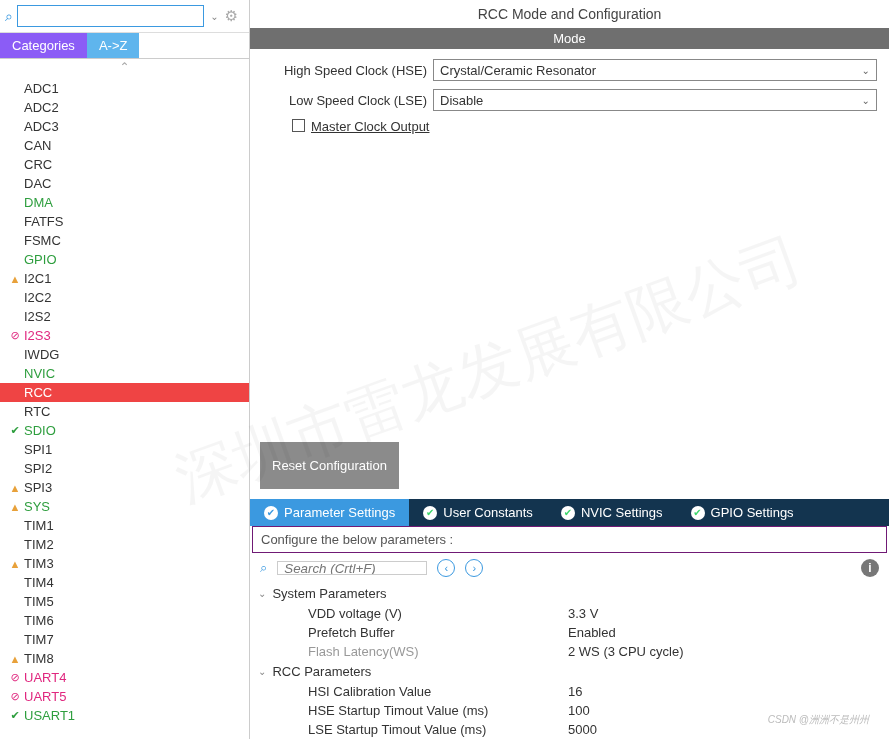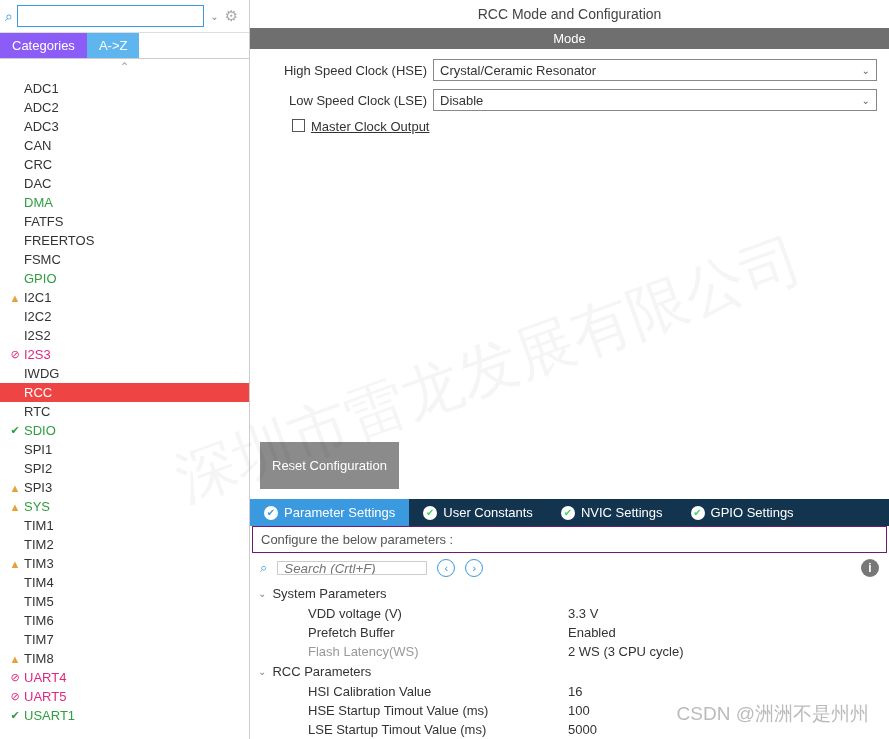--- a/index.html
+++ b/index.html
@@ -48,21 +48,21 @@
     .cfg-search-in { border: 1px solid #ccc; height: 14px; padding: 0 6px; width: 150px; font-style: italic; color: #aaa; }
     .nav-circ { color: #3b99e0; font-size: 14px; border: 1px solid #3b99e0; border-radius: 50%; width: 18px; height: 18px; display: flex; align-items: center; justify-content: center; font-size: 11px; }
     .info { margin-left: auto; width: 18px; height: 18px; border-radius: 50%; background: #777; color: #fff; display: flex; align-items: center; justify-content: center; font-size: 12px; font-weight: bold; }
     .params { padding: 0 8px; }
     .group-hdr { display: flex; align-items: center; gap: 6px; padding: 3px 0; color: #333; }
     .group-chev { color: #888; font-size: 10px; }
     .param-row { display: flex; padding: 2px 0 2px 50px; }
     .param-name { width: 260px; }
     .param-val { color: #333; }
     .gray-row { color: #999; }
-    .watermark { position: absolute; bottom: 12px; right: 20px; color: #bbb; font-size: 19px; pointer-events: none; }
+    .watermark { position: absolute; bottom: 12px; right: 20px; color: #bbb; font-size: 10px; pointer-events: none; font-style: italic; }
     .wm-big { position: absolute; top: 50%; left: 55%; transform: translate(-50%,-50%) rotate(-20deg); font-size: 60px; color: rgba(0,0,0,0.04); pointer-events: none; white-space: nowrap; }
   </style>
 </head>
 <body>
 
 <div class="layout">
   <div class="sidebar">
     <div class="side-top">
       <span class="search-icon">⌕</span>
       <input class="side-search" style="">
@@ -102,24 +102,20 @@
         <div class="tree-item">
           <span class="tree-icon"></span>
           <span class="tree-label c-green">DMA</span>
         </div>
         <div class="tree-item">
           <span class="tree-icon"></span>
           <span class="tree-label c-default">FATFS</span>
         </div>
         <div class="tree-item">
           <span class="tree-icon"></span>
-          <span class="tree-label c-default">FREERTOS</span>
-        </div>
-        <div class="tree-item">
-          <span class="tree-icon"></span>
           <span class="tree-label c-default">FSMC</span>
         </div>
         <div class="tree-item">
           <span class="tree-icon"></span>
           <span class="tree-label c-green">GPIO</span>
         </div>
         <div class="tree-item">
           <span class="tree-icon" style="color: rgb(232, 161, 58);">▲</span>
           <span class="tree-label c-default">I2C1</span>
         </div>
@@ -131,20 +127,24 @@
           <span class="tree-icon"></span>
           <span class="tree-label c-default">I2S2</span>
         </div>
         <div class="tree-item">
           <span class="tree-icon" style="color: rgb(224, 39, 127);">⊘</span>
           <span class="tree-label c-err">I2S3</span>
         </div>
         <div class="tree-item">
           <span class="tree-icon"></span>
           <span class="tree-label c-default">IWDG</span>
+        </div>
+        <div class="tree-item">
+          <span class="tree-icon"></span>
+          <span class="tree-label c-green">NVIC</span>
         </div>
         <div class="tree-item selected">
           <span class="tree-icon"></span>
           <span class="tree-label c-green">RCC</span>
         </div>
         <div class="tree-item">
           <span class="tree-icon"></span>
           <span class="tree-label c-default">RTC</span>
         </div>
         <div class="tree-item">

